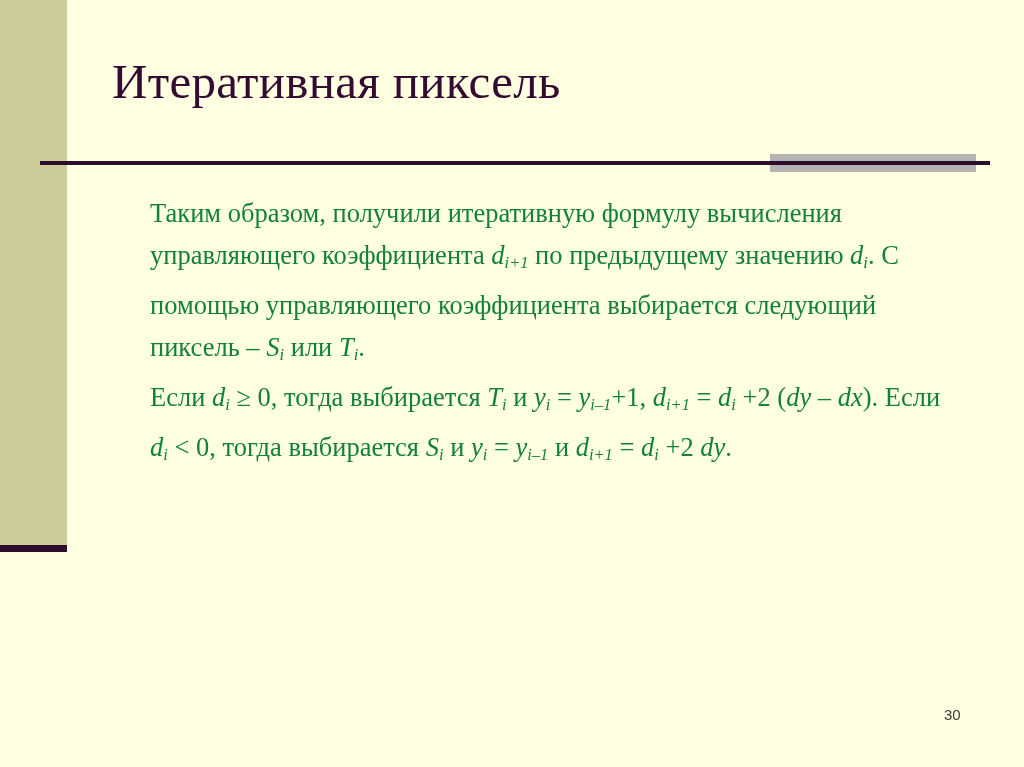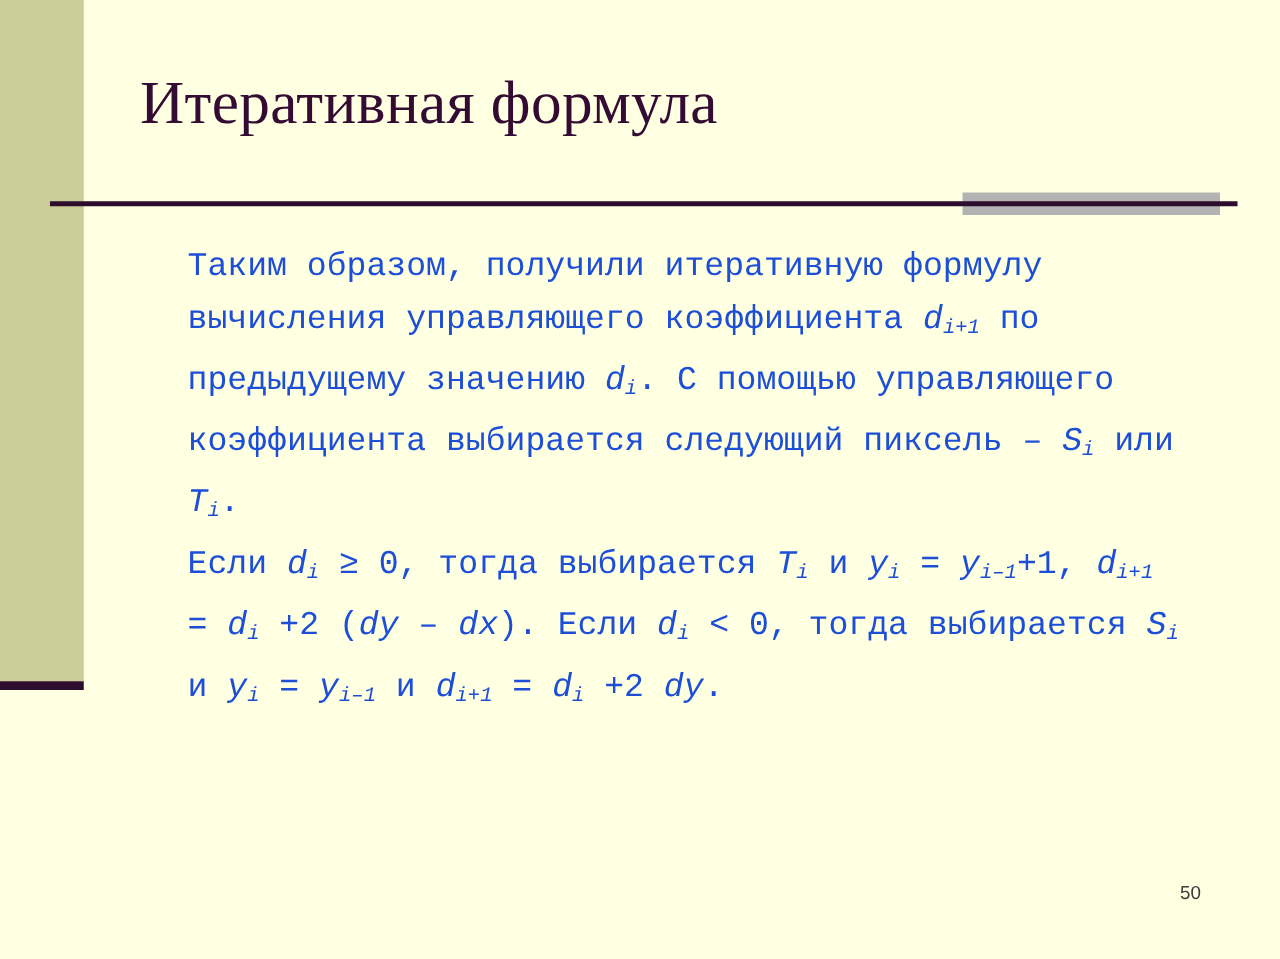--- a/index.html
+++ b/index.html
@@ -74,24 +74,24 @@
   }
 
   
   .body-area {
     position: absolute;
     left: 150px;
     top: 192px;
     width: 800px;
   }
   .para {
-    font-family: Liberation Mono, monospace;
+    font-family: Liberation Serif, serif;
     font-size: 26.5px;
     line-height: 42px;
-    color: #1d4ed8;
+    color: #15803d;
   }
   .para + .para {
   }
   .v {
     font-style: italic;
   }
   sub {
     font-size: 0.62em;
     vertical-align: -0.25em;
     font-style: italic;
@@ -108,28 +108,28 @@
   }
 </style>
 </head>
 <body>
 
 <div class="slide">
 
   <div class="side-band"></div>
   <div class="side-band-rule"></div>
 
-  <div class="title">Итеративная формула</div>
+  <div class="title">Итеративная пиксель</div>
 
   <div class="title-rule-tab"></div>
   <div class="title-rule"></div>
 
   <div class="body-area">
 
     <div class="para"><span>Таким образом, получили итеративную формулу вычисления управляющего коэффициента </span><span class="v">d</span><sub>i+1</sub><span> по предыдущему значению </span><span class="v">d</span><sub>i</sub><span>. С помощью управляющего коэффициента выбирается следующий пиксель – </span><span class="v">S</span><sub>i</sub><span> или </span><span class="v">T</span><sub>i</sub><span>.</span></div>
 
     <div class="para"><span>Если </span><span class="v">d</span><sub>i</sub><span> ≥ 0, тогда выбирается </span><span class="v">T</span><sub>i</sub><span> и </span><span class="v">y</span><sub>i</sub><span> = </span><span class="v">y</span><sub>i–1</sub><span>+1, </span><span class="v">d</span><sub>i+1</sub><span> = </span><span class="v">d</span><sub>i</sub><span> +2 (</span><span class="v">dy</span><span> – </span><span class="v">dx</span><span>). Если </span><span class="v">d</span><sub>i</sub><span> &lt; 0, тогда выбирается </span><span class="v">S</span><sub>i</sub><span> и </span><span class="v">y</span><sub>i</sub><span> = </span><span class="v">y</span><sub>i–1</sub><span> и </span><span class="v">d</span><sub>i+1</sub><span> = </span><span class="v">d</span><sub>i</sub><span> +2 </span><span class="v">dy</span><span>.</span></div>
 
   </div>
 
-  <div class="page-number">50</div>
+  <div class="page-number">30</div>
 
 </div>
 
 </body></html>

